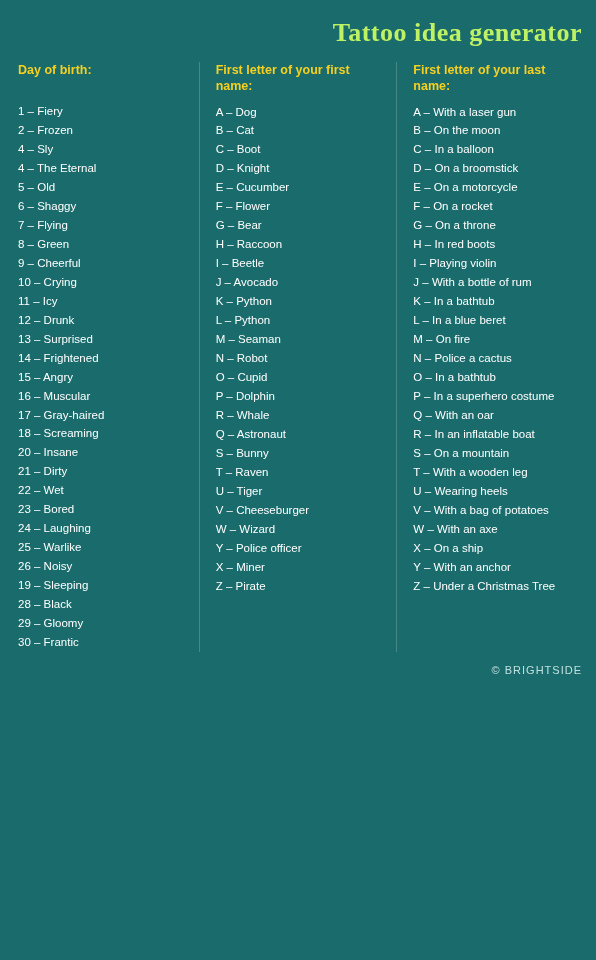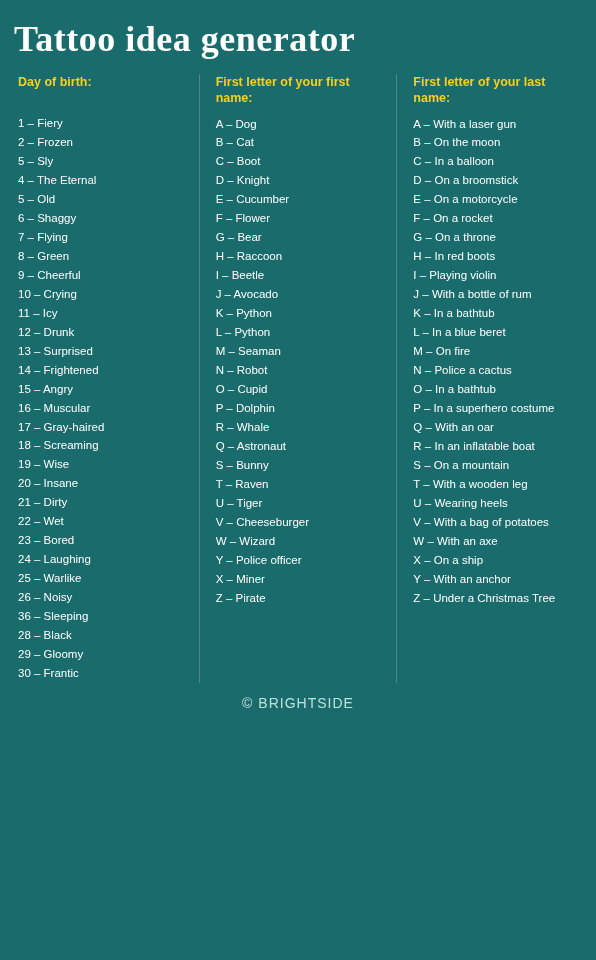--- a/index.html
+++ b/index.html
@@ -11,23 +11,23 @@
       display: flex;
       flex-direction: column;
       align-items: center;
     }
     .container {
       width: 596px;
       background: #1a6b6b;
       padding: 18px 14px 14px 14px;
     }
     .title {
-      text-align: left;
-      color: #ffffff;
-      font-size: 36px;
+      text-align: right;
+      color: #bef264;
+      font-size: 26px;
       font-weight: bold;
       margin-bottom: 14px;
       font-family: Georgia, serif;
       letter-spacing: 0.5px;
     }
     .columns-wrapper {
       display: flex;
       flex-direction: row;
       gap: 12px;
       align-items: flex-start;
@@ -44,23 +44,23 @@
       min-height: 32px;
       line-height: 1.3;
     }
     .col-item {
       color: #ffffff;
       font-size: 11.5px;
       line-height: 1.65;
       white-space: nowrap;
     }
     .footer {
-      text-align: center;
+      text-align: right;
       color: #c0e0e0;
-      font-size: 14px;
+      font-size: 11px;
       margin-top: 12px;
       letter-spacing: 1px;
     }
     .divider {
       width: 1px;
       background: rgba(255,255,255,0.2);
       align-self: stretch;
     }
   </style>
 </head>
@@ -68,45 +68,44 @@
 
 <div class="container">
   <div class="title">Tattoo idea generator</div>
   <div class="columns-wrapper">
 
     <div class="column">
       <div class="col-header">Day of birth:</div>
       <div class="col-items">
           <div class="col-item">1 – Fiery</div>
           <div class="col-item">2 – Frozen</div>
-          <div class="col-item">5 – Sly</div>
+          <div class="col-item">4 – Sly</div>
           <div class="col-item">4 – The Eternal</div>
           <div class="col-item">5 – Old</div>
           <div class="col-item">6 – Shaggy</div>
           <div class="col-item">7 – Flying</div>
           <div class="col-item">8 – Green</div>
           <div class="col-item">9 – Cheerful</div>
           <div class="col-item">10 – Crying</div>
           <div class="col-item">11 – Icy</div>
           <div class="col-item">12 – Drunk</div>
           <div class="col-item">13 – Surprised</div>
           <div class="col-item">14 – Frightened</div>
           <div class="col-item">15 – Angry</div>
           <div class="col-item">16 – Muscular</div>
           <div class="col-item">17 – Gray-haired</div>
           <div class="col-item">18 – Screaming</div>
-          <div class="col-item">19 – Wise</div>
           <div class="col-item">20 – Insane</div>
           <div class="col-item">21 – Dirty</div>
           <div class="col-item">22 – Wet</div>
           <div class="col-item">23 – Bored</div>
           <div class="col-item">24 – Laughing</div>
           <div class="col-item">25 – Warlike</div>
           <div class="col-item">26 – Noisy</div>
-          <div class="col-item">36 – Sleeping</div>
+          <div class="col-item">19 – Sleeping</div>
           <div class="col-item">28 – Black</div>
           <div class="col-item">29 – Gloomy</div>
           <div class="col-item">30 – Frantic</div>
         </div>
     </div>
     <div class="divider"></div>
 
     <div class="column">
       <div class="col-header">First letter of your first name:</div>
       <div class="col-items">

